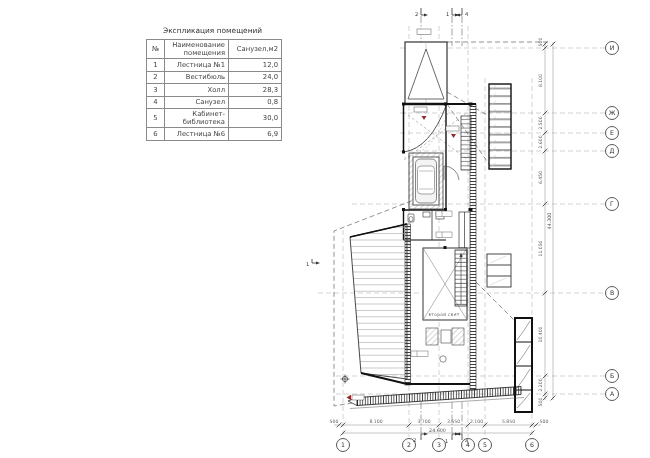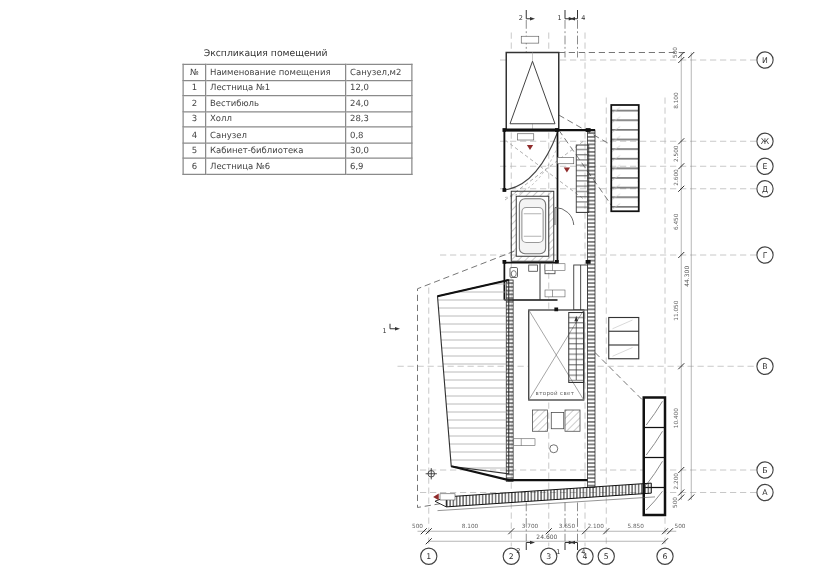--- a/index.html
+++ b/index.html
@@ -6,25 +6,25 @@
   body{width:650px;height:458px;position:relative;overflow:hidden;
        font-family:"DejaVu Sans",sans-serif;}
   svg{position:absolute;left:0;top:0;}
   svg text{font-family:"DejaVu Sans",sans-serif;fill:#555;}
   .dimtxt{font-size:4.6px;fill:#666;}
   .bigdim{font-size:4.8px;fill:#555;}
   .bub{font-size:6.2px;fill:#333;text-anchor:middle;}
   .sect{font-size:5.2px;fill:#333;}
   .voidlbl{font-size:4.4px;fill:#666;text-anchor:middle;letter-spacing:.3px;}
 
-  .expl{position:absolute;left:146px;top:38px;width:184px;color:#444;}
+  .expl{position:absolute;left:146px;top:26px;width:136px;color:#444;}
   .expl .ttl{font-size:7.4px;color:#333;margin:0 0 4px 17px;}
   .expl table{border-collapse:collapse;width:100%;font-size:6.8px;color:#444;}
   .expl td,.expl th{border:0.5px solid #8a8a8a;padding:1px 3px;height:9.5px;
-                    font-weight:normal;text-align:left;vertical-align:middle;}
+                    font-weight:normal;text-align:right;vertical-align:middle;}
   .expl th{color:#444;}
   .expl .cnum{width:11px;text-align:center;}
   .expl .carea{width:46px;}
   .expl .foot td{padding-left:17px;}
 </style>
 </head>
 <body>
 
 <svg viewBox="0 0 650 458" width="650" height="458">
   <defs>

